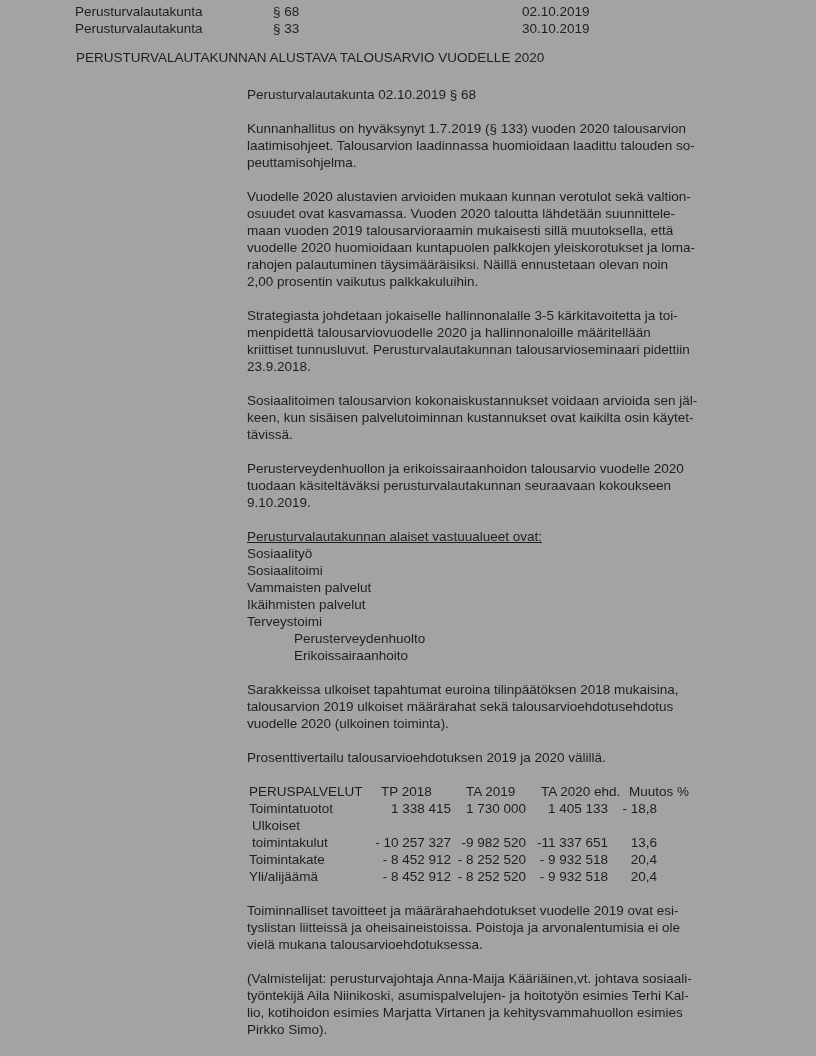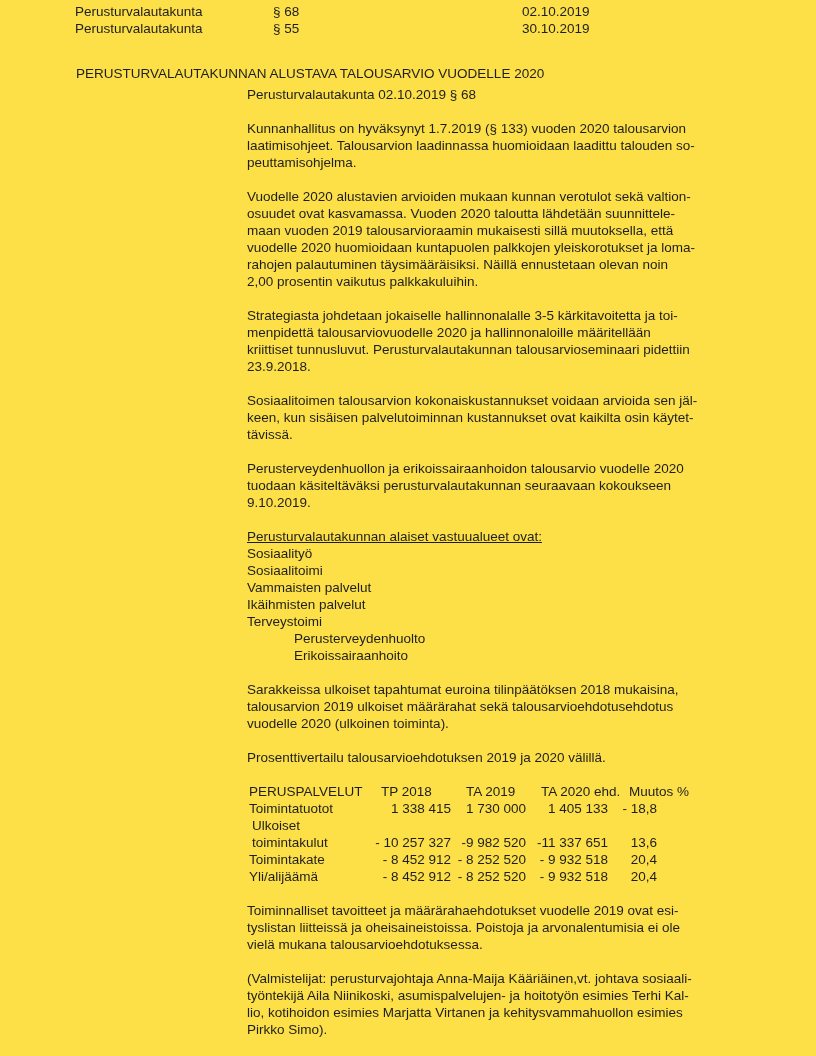--- a/index.html
+++ b/index.html
@@ -1,32 +1,32 @@
 <!DOCTYPE html>
 <html><head>
 <meta charset="utf-8">
 <style>
   html, body { margin: 0; padding: 0; background: #ffffff; }
   .page {
     position: relative;
     width: 816px;
     height: 1056px;
-    background: #fde047;
+    background: #a3a3a3;
     font-family: "Liberation Sans", sans-serif;
     font-size: 13.5px;
     line-height: 17px;
     color: #1e1e1e;
     overflow: hidden;
   }
   .meta { position: absolute; left: 75px; top: 3px; }
   .meta-row { display: flex; height: 17px; }
   .meta-committee { width: 198px; }
   .meta-section { width: 249px; }
   .meta-date { }
-  .doc-title { position: absolute; left: 76px; top: 65px; white-space: nowrap; }
+  .doc-title { position: absolute; left: 76px; top: 49px; white-space: nowrap; }
   .body-col { position: absolute; left: 247px; top: 86px; width: 555px; }
   .para { margin: 0 0 17px 0; white-space: pre-line; }
   .list-block { margin: 0 0 17px 0; }
   .list-heading { text-decoration: underline; }
   .list-item { }
   .list-subitem { padding-left: 47px; }
   .btable { margin: 0 0 17px 0; }
   .bt-header { position: relative; height: 17px; }
   .bt-h { position: absolute; top: 0; white-space: nowrap; }
   .bt-h0 { left: 2px; }
@@ -48,21 +48,21 @@
 <div class="page">
 
   <div class="meta">
     <div class="meta-row">
       <span class="meta-committee">Perusturvalautakunta</span>
       <span class="meta-section">§ 68</span>
       <span class="meta-date">02.10.2019</span>
     </div>
     <div class="meta-row">
       <span class="meta-committee">Perusturvalautakunta</span>
-      <span class="meta-section">§ 55</span>
+      <span class="meta-section">§ 33</span>
       <span class="meta-date">30.10.2019</span>
     </div>
   </div>
 
   <div class="doc-title">PERUSTURVALAUTAKUNNAN ALUSTAVA TALOUSARVIO VUODELLE 2020</div>
 
   <div class="body-col">
 
     <div class="para">Perusturvalautakunta 02.10.2019 § 68</div>
     <div class="para">Kunnanhallitus on hyväksynyt 1.7.2019 (§ 133) vuoden 2020 talousarvion

